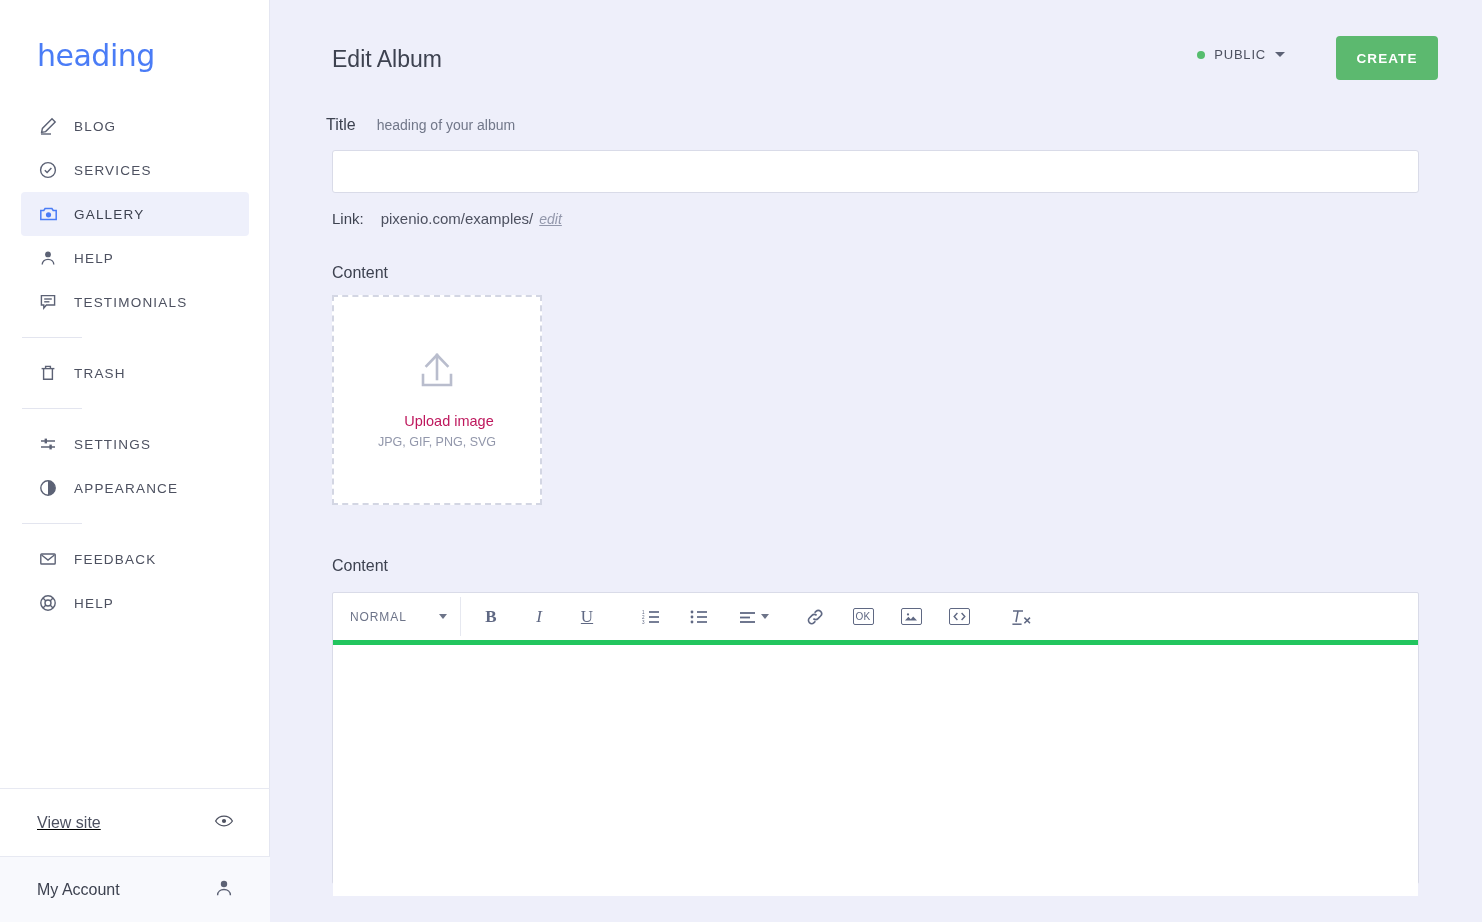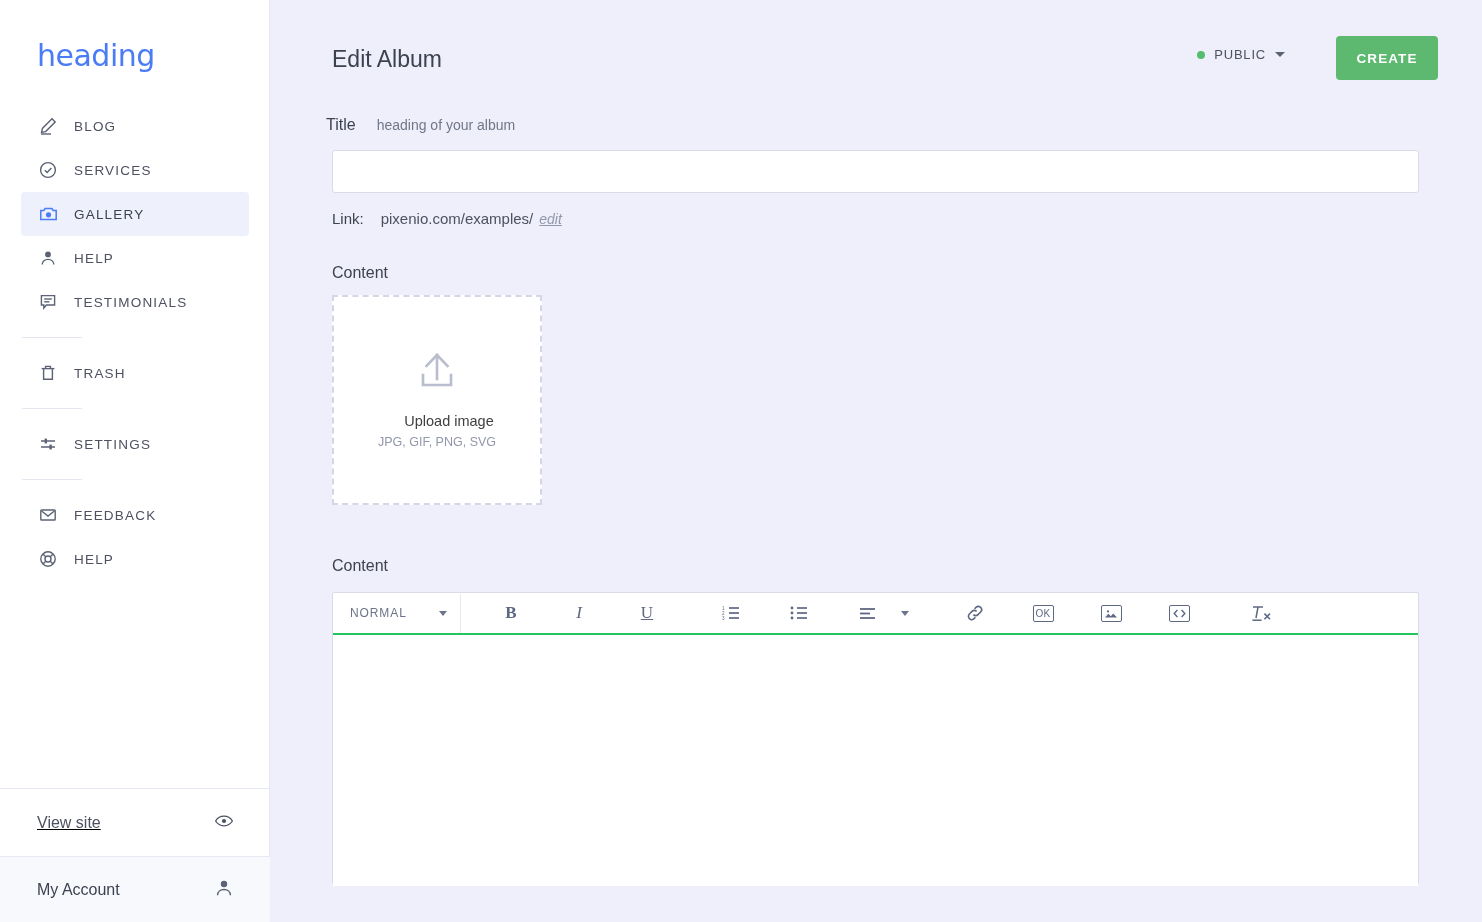--- a/index.html
+++ b/index.html
@@ -201,37 +201,36 @@
     width: 210px; height: 210px;
     background: #ffffff;
     border: 2px dashed #d3d6e3;
     display: flex;
     flex-direction: column;
     align-items: center;
     justify-content: center;
     cursor: pointer;
   }
   .dz-icon { color: #b9bdcd; margin-bottom: 16px; }
-  .dz-main { font-size: 14.5px; color: #404040; margin-bottom: 6px; margin-left: 24px; }
+  .dz-main { font-size: 14.5px; color: #be185d; margin-bottom: 6px; margin-left: 24px; }
   .dz-sub { font-size: 12.5px; color: #9297ab; }
 
   .editor {
     position: absolute;
     left: 62px; top: 592px;
     width: 1087px; height: 292px;
     background: #ffffff;
     border: 1px solid #d9dbe8;
     border-radius: 2px;
   }
   .toolbar {
-    height: 42px;
-    border-bottom: 2px solid #22c55e;
+    height: 52px;
+    border-bottom: 5px solid #22c55e;
     display: flex;
     align-items: center;
-    gap: 20px;
   }
   .tb-select {
     width: 128px;
     height: 39px;
     display: flex;
     align-items: center;
     justify-content: space-between;
     padding: 0 13px 0 17px;
     border-right: 1px solid #e6e8f0;
     cursor: pointer;
@@ -355,20 +354,29 @@
         <svg width="18" height="18" viewBox="0 0 18 18" fill="none" stroke="currentColor" stroke-width="1.5">
           <line x1="2" y1="6" x2="16" y2="6"></line>
           <line x1="2" y1="12" x2="16" y2="12"></line>
           <rect x="5.6" y="3.6" width="2.4" height="4.8" fill="currentColor" stroke="none"></rect>
           <rect x="10.4" y="9.6" width="2.4" height="4.8" fill="currentColor" stroke="none"></rect>
         </svg>
       </span>
       <span class="nav-label">SETTINGS</span>
     </div>
 
+    <div class="nav-item">
+      <span class="nav-ico">
+        <svg width="18" height="18" viewBox="0 0 18 18" fill="none" stroke="currentColor" stroke-width="1.4">
+          <circle cx="9" cy="9" r="7.2"></circle>
+          <path d="M9 1.8a7.2 7.2 0 0 1 0 14.4z" fill="currentColor" stroke="none"></path>
+        </svg>
+      </span>
+      <span class="nav-label">APPEARANCE</span>
+    </div>
 
     <div class="divider"></div>
 
     <div class="nav-item">
       <span class="nav-ico">
         <svg width="18" height="18" viewBox="0 0 18 18" fill="none" stroke="currentColor" stroke-width="1.4">
           <rect x="1.8" y="4" width="14.4" height="10" rx="0.8"></rect>
           <path d="M2.6 5l6.4 5 6.4-5"></path>
         </svg>
       </span>

